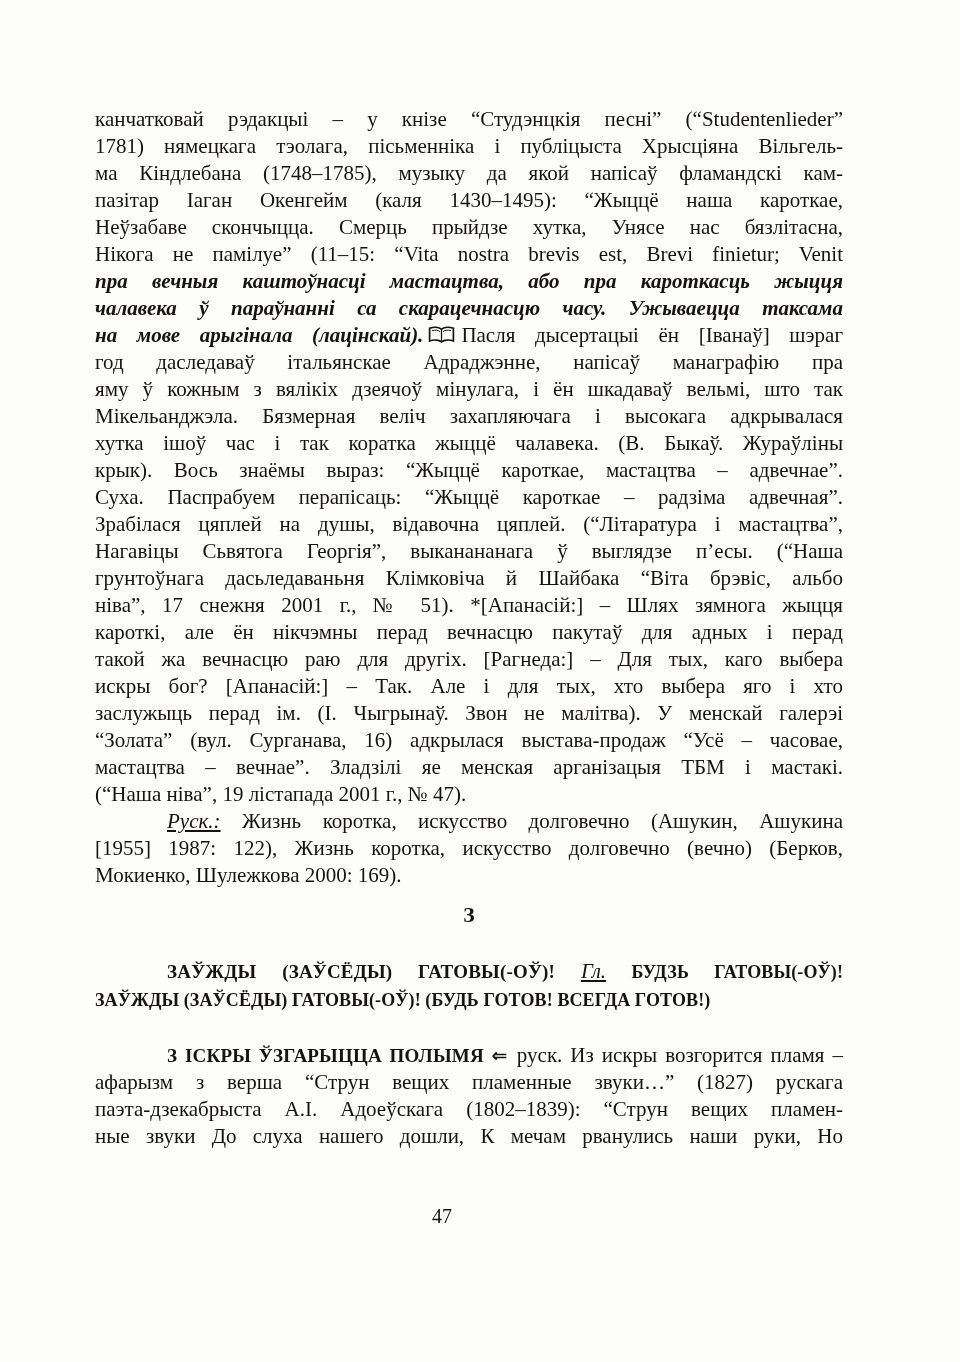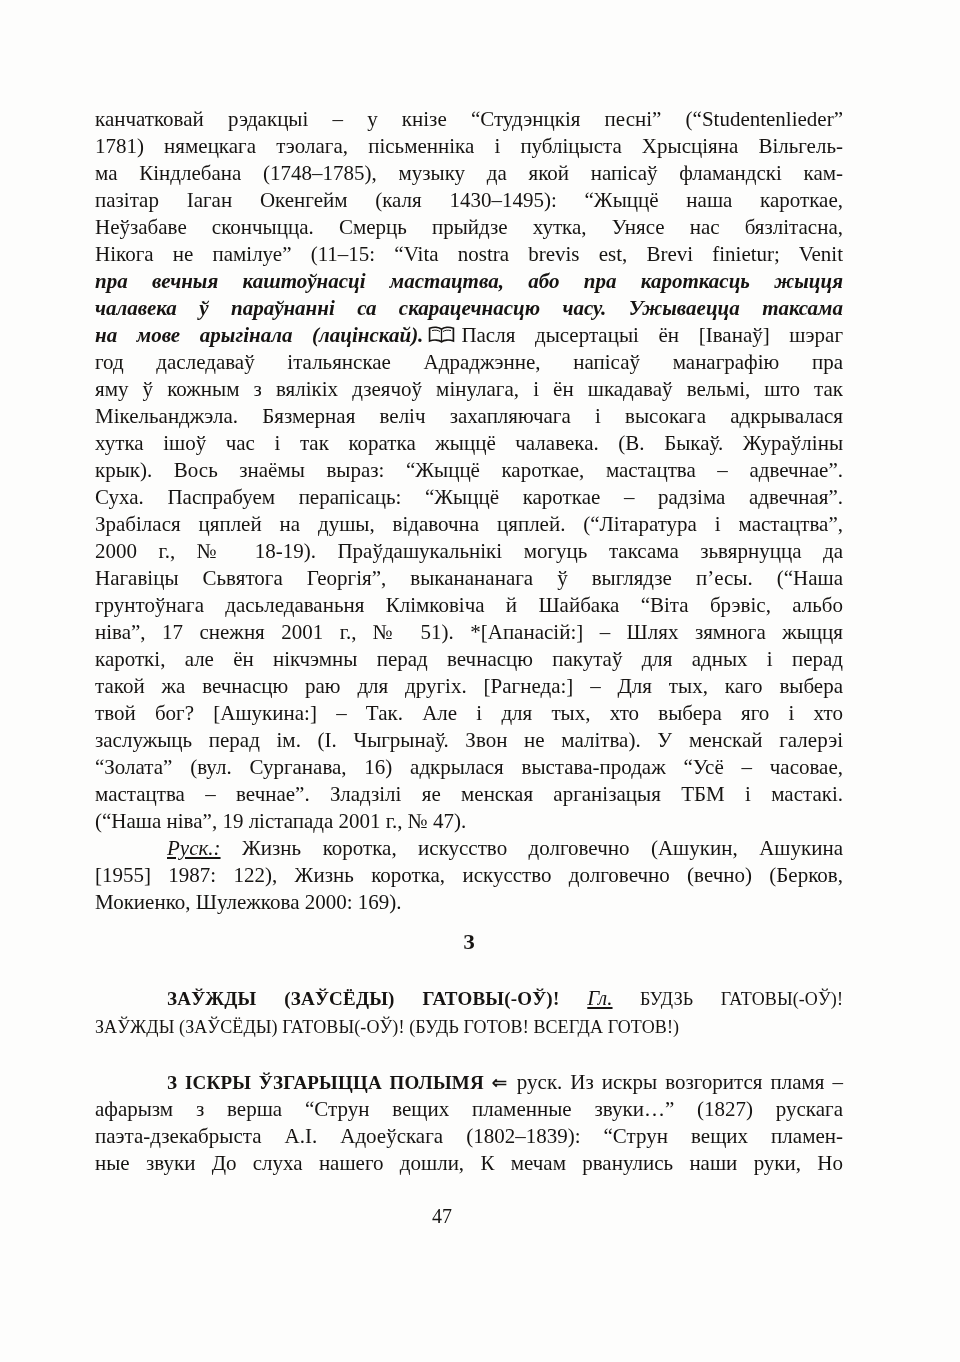--- a/index.html
+++ b/index.html
@@ -27,21 +27,21 @@
     text-align: left;
   }
   .line.j {
     text-align: justify;
     text-align-last: justify;
   }
   .line.ind { padding-left: 72px; }
   .bi { font-weight: bold; font-style: italic; }
   .i  { font-style: italic; text-decoration: underline; }
   .hw { font-weight: bold; font-size: 19px; letter-spacing: 0.2px; }
-  .sc { font-size: 18px; letter-spacing: 0.1px; }
+  .sc { font-size: 18px; letter-spacing: 0.1px; font-weight: bold; }
   .ar { font-family: "DejaVu Sans", sans-serif; font-weight: 600; font-size: 19px; }
   .sq {
     display: inline-block;
     width: 12px; height: 12px;
     border: 1.7px solid #161412;
     margin: 0 6px 0 4px;
     vertical-align: -1px;
   }
   .book {
     display: inline-block;
@@ -87,27 +87,26 @@
               <path d="M13.5 3.2 L13.5 15.8" stroke="#161412" stroke-width="1.3" fill="none"></path>
               <path d="M4 4.6 C7 3.8 10.5 4.2 12 5.6 M15 5.6 C16.5 4.2 20 3.8 23 4.6" fill="none" stroke="#161412" stroke-width="1"></path>
             </svg></span><span data-name="text-run">Пасля дысертацыі ён [Іванаў] шэраг</span></div>
         <div class="line j" data-name="text-line"><span data-name="text-run">год даследаваў італьянскае Адраджэнне, напісаў манаграфію пра</span></div>
         <div class="line j" data-name="text-line"><span data-name="text-run">яму ў кожным з вялікіх дзеячоў мінулага, і ён шкадаваў вельмі, што так</span></div>
         <div class="line j" data-name="text-line"><span data-name="text-run">Мікельанджэла. Бязмерная веліч захапляючага і высокага адкрывалася</span></div>
         <div class="line j" data-name="text-line"><span data-name="text-run">хутка ішоў час і так коратка жыццё чалавека. (В. Быкаў. Жураўліны</span></div>
         <div class="line j" data-name="text-line"><span data-name="text-run">крык). Вось знаёмы выраз: “Жыццё кароткае, мастацтва – адвечнае”.</span></div>
         <div class="line j" data-name="text-line"><span data-name="text-run">Суха. Паспрабуем перапісаць: “Жыццё кароткае – радзіма адвечная”.</span></div>
         <div class="line j" data-name="text-line"><span data-name="text-run">Зрабілася цяплей на душы, відавочна цяплей. (“Літаратура і мастацтва”,</span></div>
-        <div class="line j" data-name="text-line"><span data-name="text-run">2000 г., № 18-19). Праўдашукальнікі могуць таксама зьвярнуцца да</span></div>
         <div class="line j" data-name="text-line"><span data-name="text-run">Нагавіцы Сьвятога Георгія”, выканананага ў выглядзе п’есы. (“Наша</span></div>
         <div class="line j" data-name="text-line"><span data-name="text-run">грунтоўнага дасьледаваньня Клімковіча й Шайбака “Віта брэвіс, альбо</span></div>
         <div class="line j" data-name="text-line"><span data-name="text-run">ніва”, 17 снежня 2001 г., № 51). *[Апанасій:] – Шлях зямнога жыцця</span></div>
         <div class="line j" data-name="text-line"><span data-name="text-run">кароткі, але ён нікчэмны перад вечнасцю пакутаў для адных і перад</span></div>
         <div class="line j" data-name="text-line"><span data-name="text-run">такой жа вечнасцю раю для другіх. [Рагнеда:] – Для тых, каго выбера</span></div>
-        <div class="line j" data-name="text-line"><span data-name="text-run">твой бог? [Ашукина:] – Так. Але і для тых, хто выбера яго і хто</span></div>
+        <div class="line j" data-name="text-line"><span data-name="text-run">искры бог? [Апанасій:] – Так. Але і для тых, хто выбера яго і хто</span></div>
         <div class="line j" data-name="text-line"><span data-name="text-run">заслужыць перад ім. (І. Чыгрынаў. Звон не малітва). У менскай галерэі</span></div>
         <div class="line j" data-name="text-line"><span data-name="text-run">“Золата” (вул. Сурганава, 16) адкрылася выстава-продаж “Усё – часовае,</span></div>
         <div class="line j" data-name="text-line"><span data-name="text-run">мастацтва – вечнае”. Зладзілі яе менская арганізацыя ТБМ і мастакі.</span></div>
         <div class="line" data-name="text-line"><span data-name="text-run">(“Наша ніва”, 19 лістапада 2001 г., № 47).</span></div>
       </div>
       <div class="paragraph" data-name="russian-equivalents">
         <div class="line j ind" data-name="text-line"><span class="i" data-name="text-run">Руск.:</span><span data-name="text-run"> Жизнь коротка, искусство долговечно (Ашукин, Ашукина</span></div>
         <div class="line j" data-name="text-line"><span data-name="text-run">[1955] 1987: 122), Жизнь коротка, искусство долговечно (вечно) (Берков,</span></div>
         <div class="line" data-name="text-line"><span data-name="text-run">Мокиенко, Шулежкова 2000: 169).</span></div>
       </div>

